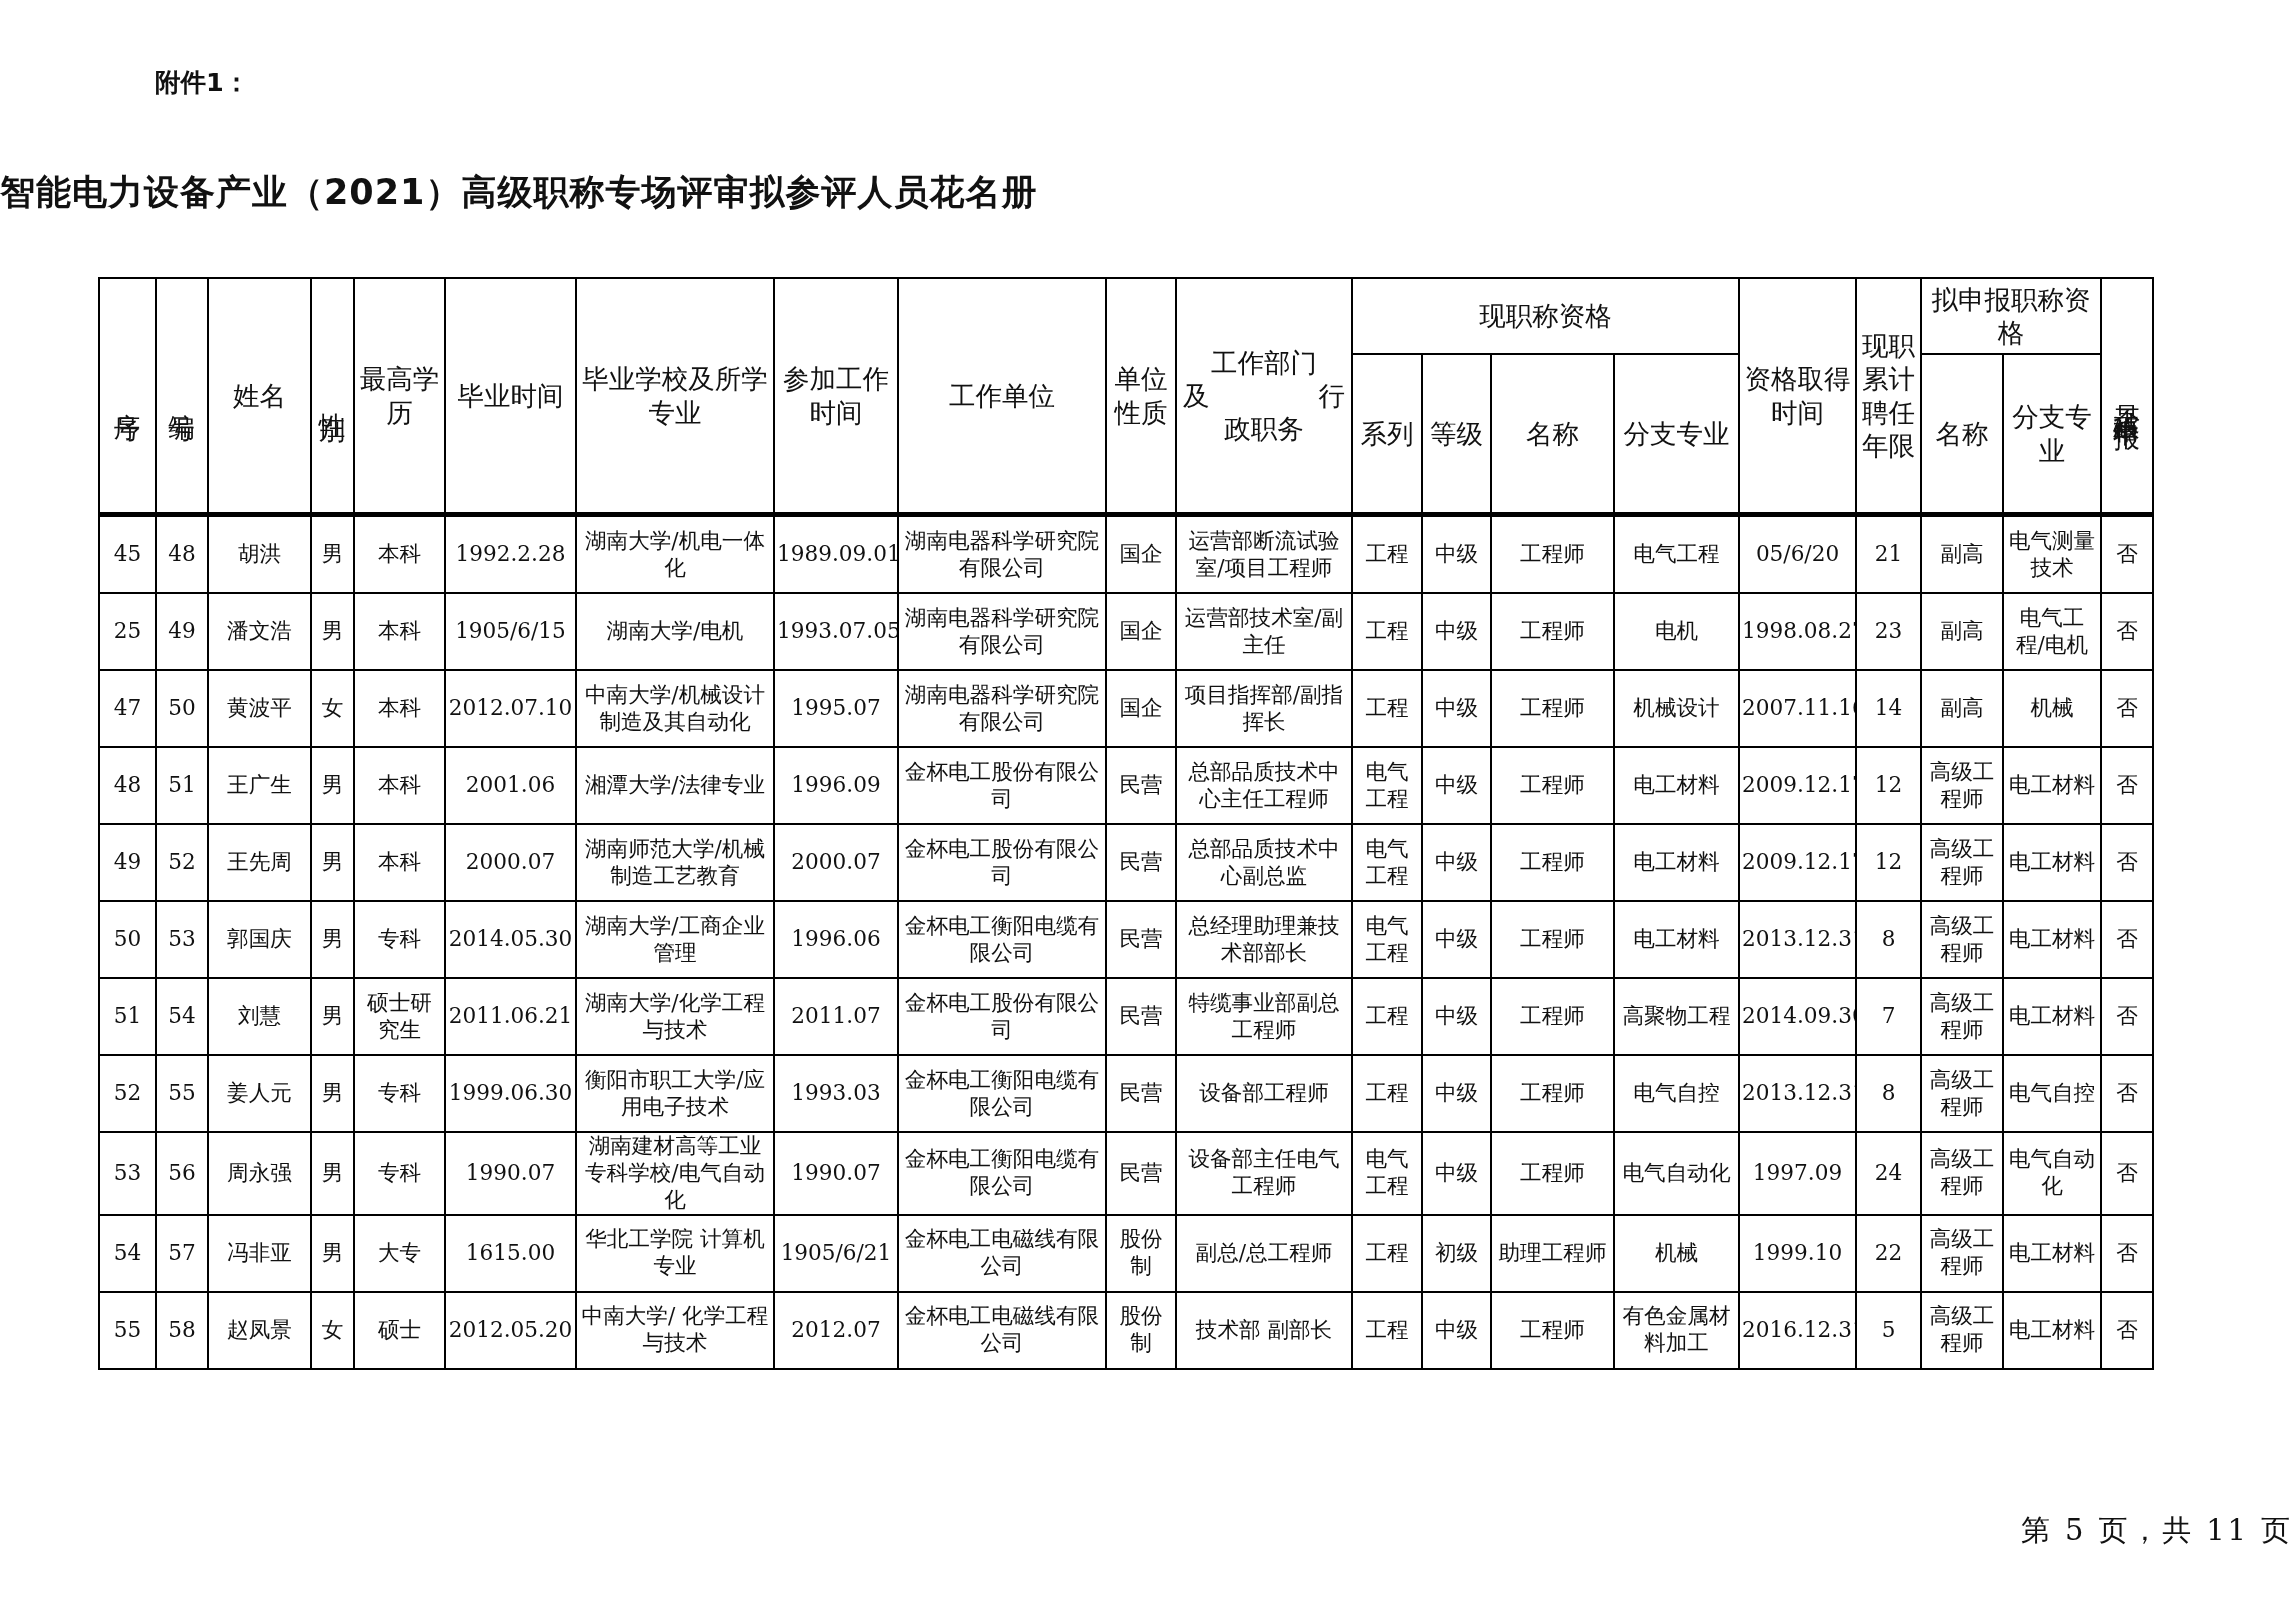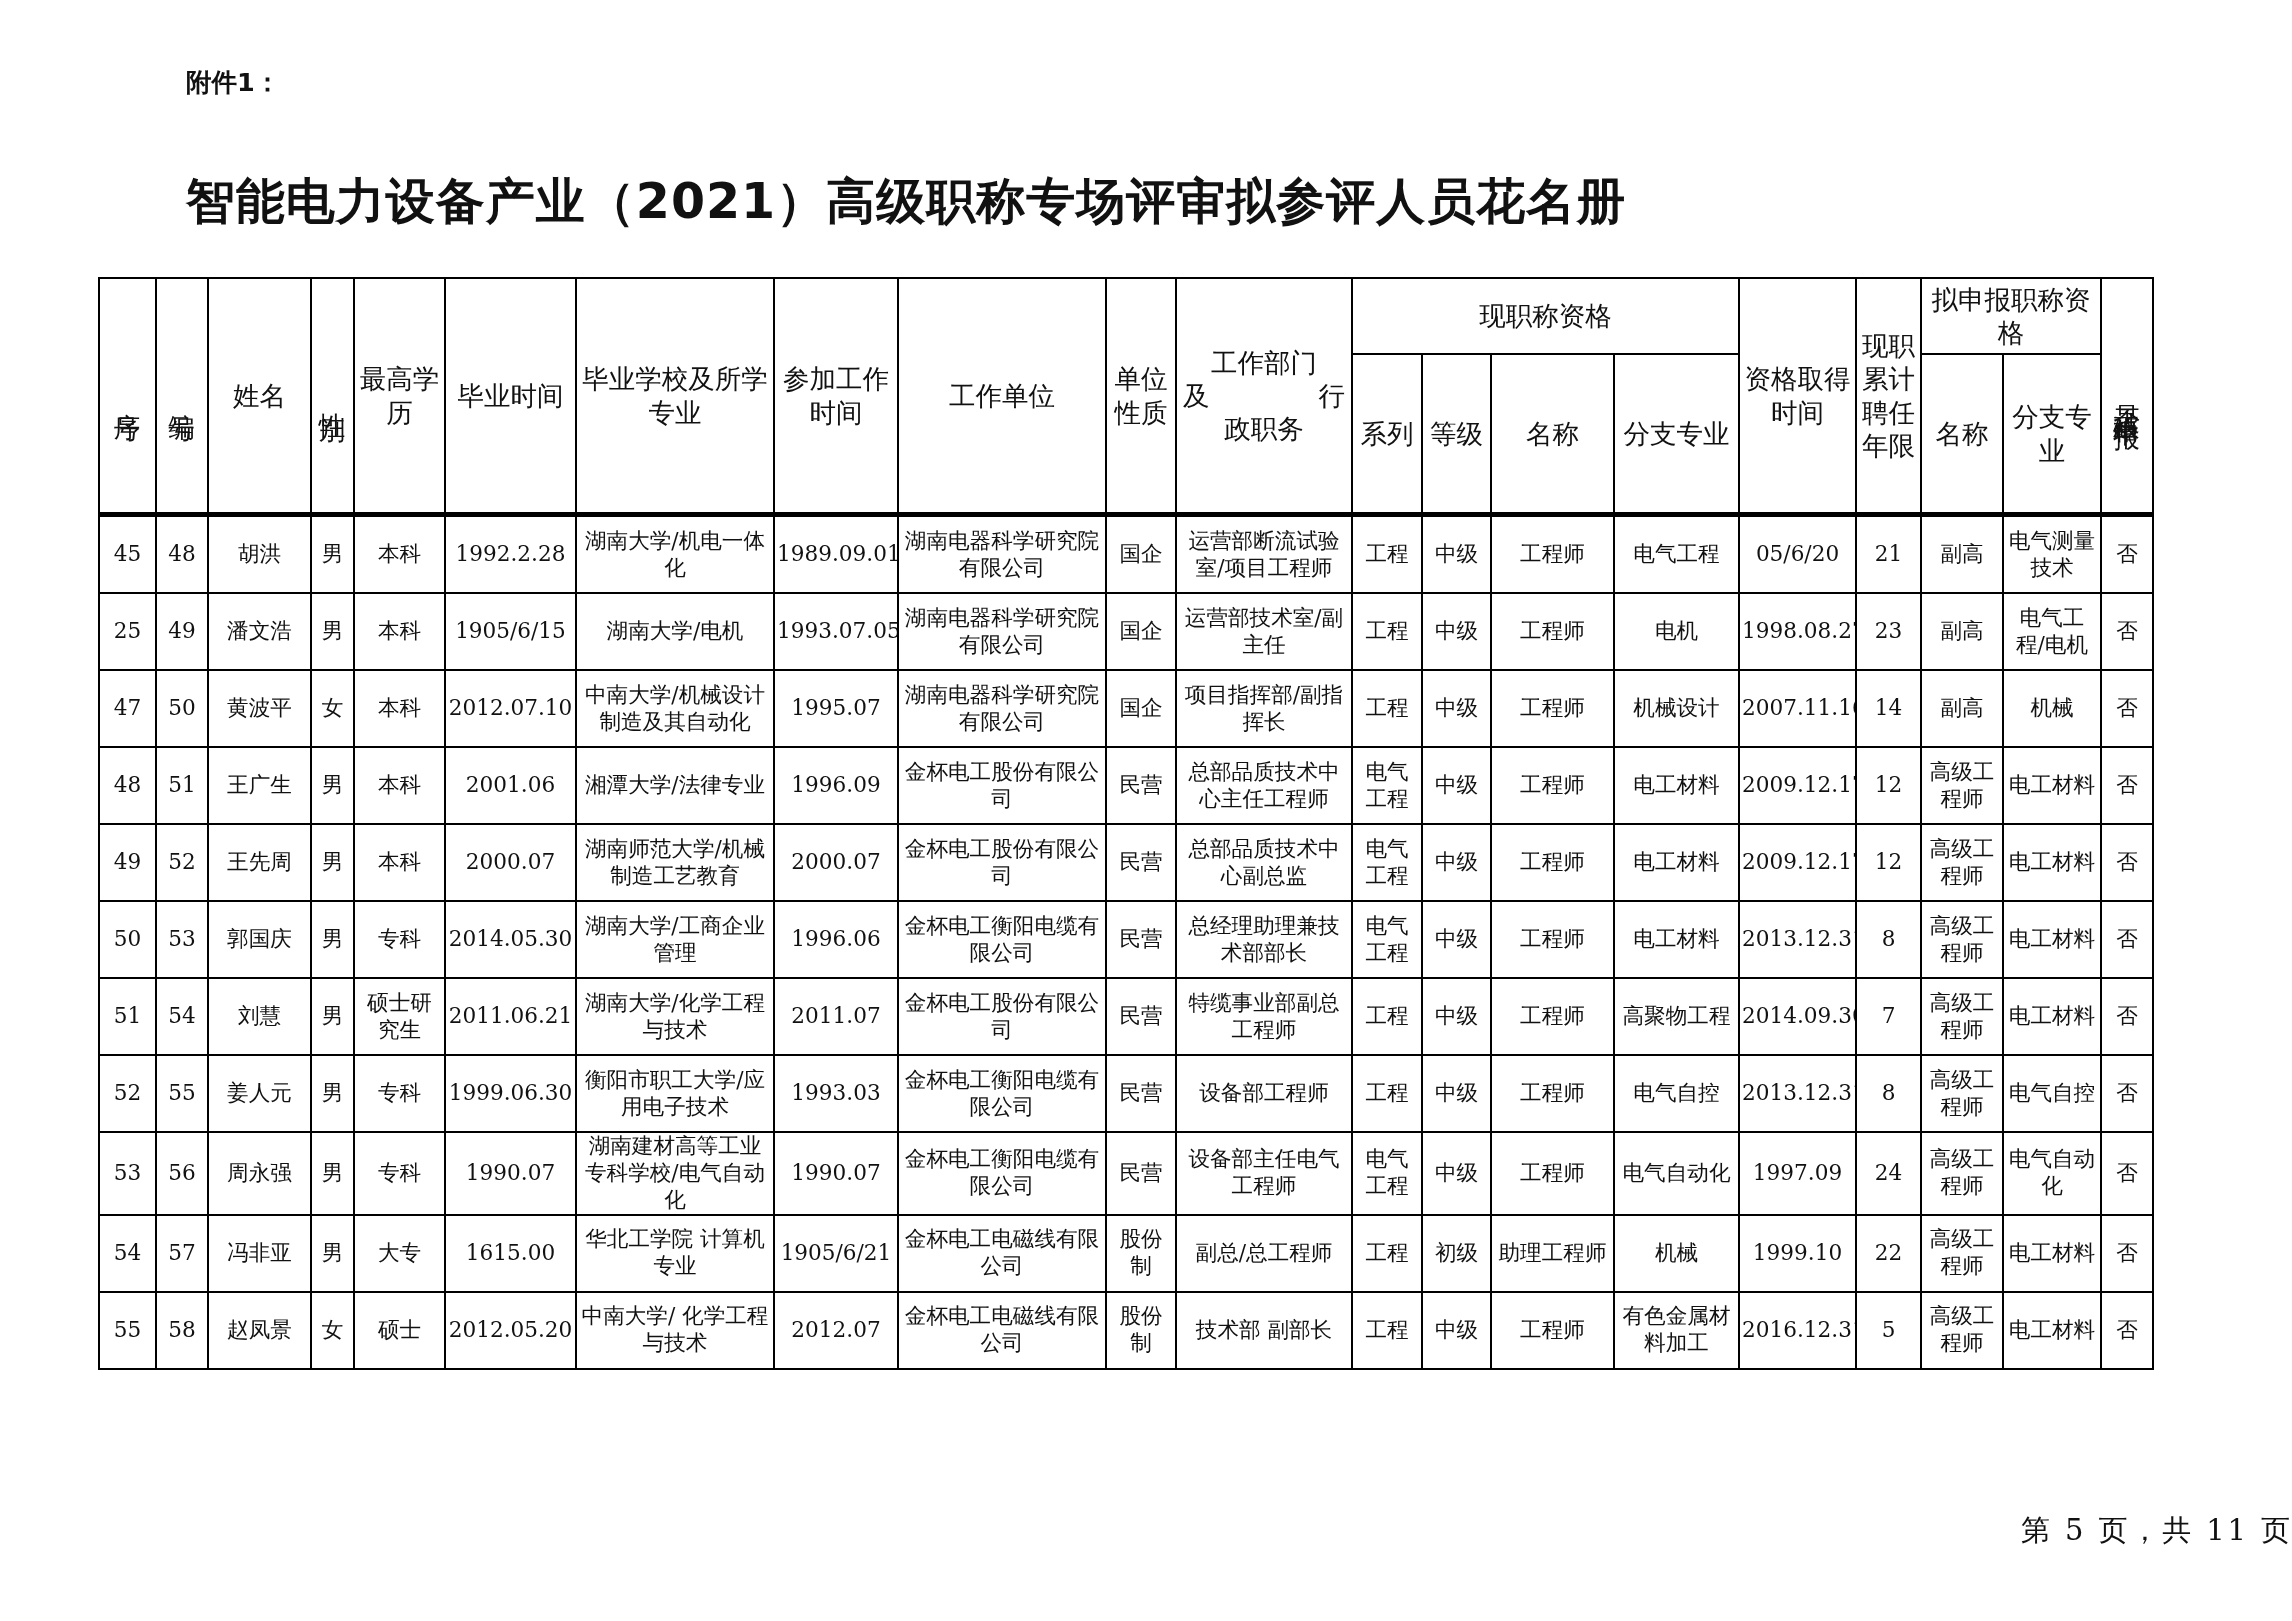--- a/index.html
+++ b/index.html
@@ -1,21 +1,21 @@
 <!DOCTYPE html>
 <html><head>
 <meta charset="utf-8">
 <style>
   html, body { margin: 0; padding: 0; background: #ffffff; }
   body { width: 2293px; height: 1621px; position: relative; overflow: hidden;
          font-family: "DejaVu Serif", "Liberation Serif", serif; color: #111; }
   .attachment { position: absolute; left: 155px; top: 65px; font-size: 25.5px; font-weight: bold;
-                font-family: "DejaVu Sans", "Liberation Sans", sans-serif; margin-left: 31px; }
-  .title { position: absolute; left: 0; width: 1812px; top: 169px; text-align: center;
-           font-size: 49px; font-weight: bold; letter-spacing: 1px;
+                font-family: "DejaVu Sans", "Liberation Sans", sans-serif; }
+  .title { position: absolute; left: 0; width: 1812px; top: 169px; text-align: left;
+           font-size: 35px; font-weight: bold; letter-spacing: 1px;
            font-family: "DejaVu Sans", "Liberation Sans", sans-serif; }
   table.roster { position: absolute; left: 98px; top: 277px; border-collapse: collapse;
                  table-layout: fixed; width: 2054px; }
   table.roster td, table.roster th { border: 2.9px solid #000; text-align: center; vertical-align: middle;
                  padding: 0 2px; overflow: hidden; line-height: 1.25; }
   table.roster th { font-weight: normal; font-size: 26.5px; }
   table.roster td { font-size: 21.6px; height: 75px; }
   table.roster thead tr.h1 th { height: 74px; }
   table.roster thead tr.h2 th { height: 157px; }
   table.roster tbody tr:first-child td { border-top-width: 5.9px; }

